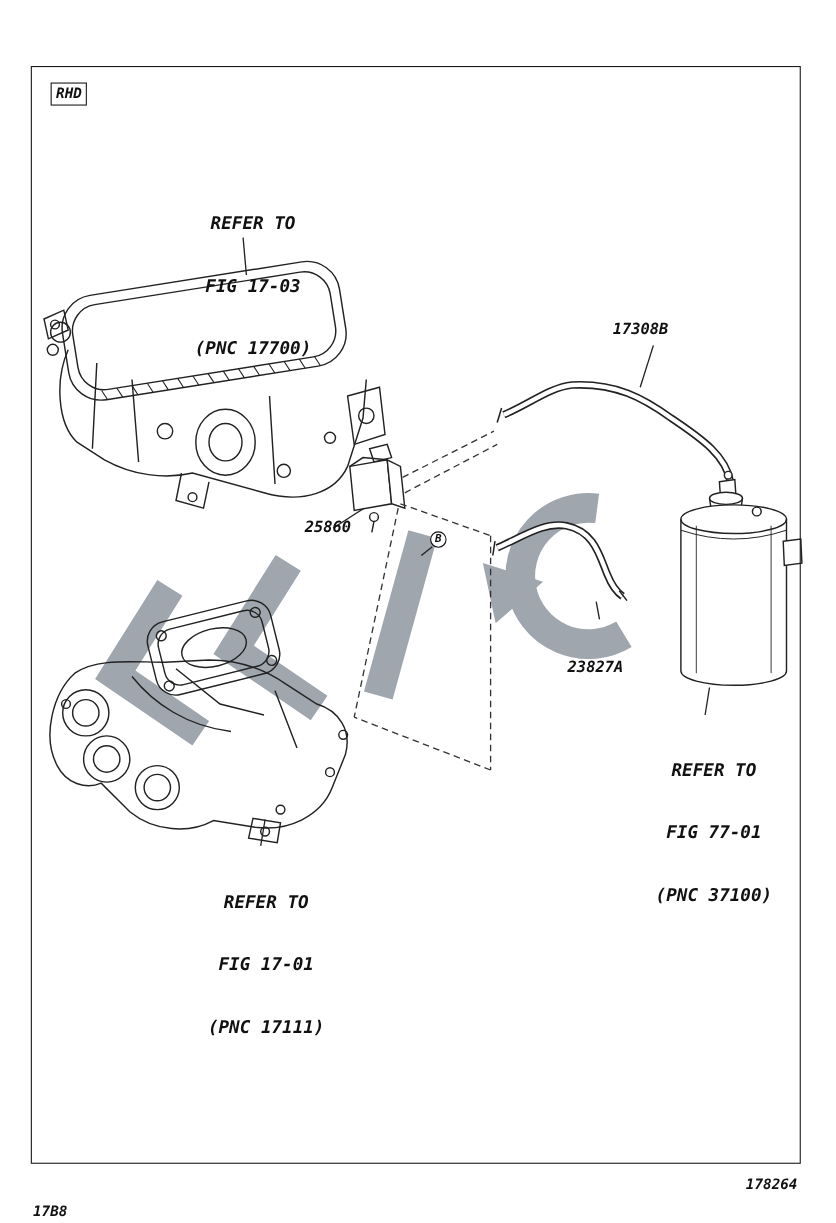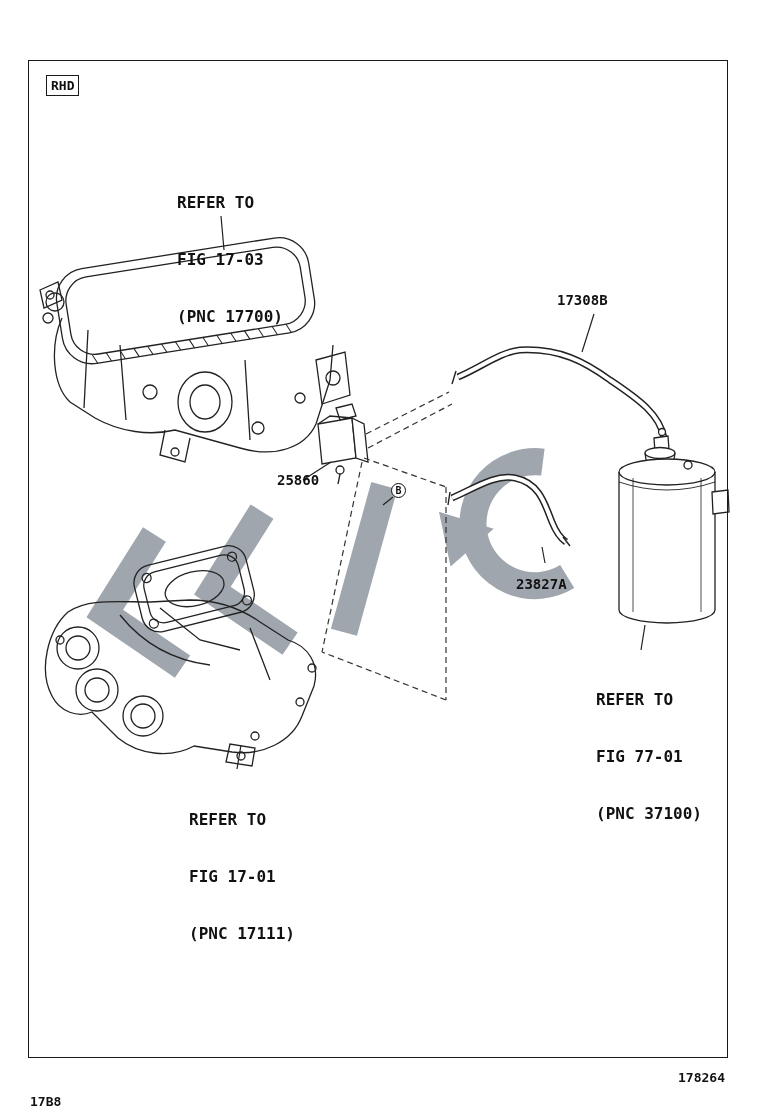--- a/index.html
+++ b/index.html
@@ -1,23 +1,23 @@
 <!DOCTYPE html>
 <html><head>
 <meta charset="utf-8">
 <style>
   html,body{margin:0;padding:0;background:#ffffff;}
   .page{position:relative;width:760px;height:1108px;background:#ffffff;
-        font-family:"DejaVu Sans Mono",monospace;color:#111;overflow:hidden;}
+        font-family:"DejaVu Sans Mono",monospace;color:#111;overflow:hidden;font-style:italic;}
   .art{position:absolute;left:0;top:0;width:760px;height:1112px;}
   .frame{position:absolute;left:28px;top:60px;width:700px;height:998px;
          border:1.6px solid #1a1a1a;box-sizing:border-box;}
   .rhd{position:absolute;left:46px;top:75px;border:1.4px solid #1a1a1a;
        font-size:13px;font-weight:700;line-height:1;padding:3px 4px;background:#fff;}
-  .callout{position:absolute;font-weight:700;white-space:pre;}
+  .callout{position:absolute;font-weight:700;white-space:pre;text-align:center;}
   .pn{font-size:14px;line-height:21px;letter-spacing:0;}
   .ref{font-size:16px;line-height:19px;}
   .footer-code{position:absolute;font-size:13px;font-weight:700;}
   .bmark{position:absolute;width:15px;height:15px;border:1.5px solid #111;border-radius:50%;
          font-size:10px;font-weight:700;display:flex;align-items:center;justify-content:center;
          background:#fff;box-sizing:border-box;}
 </style>
 </head>
 <body>
 
@@ -147,21 +147,21 @@
     <div>(PNC 17700)</div>
   </div>
 
   <div class="callout pn" style="left:557px;top:290px;">17308B</div>
 
   <div class="callout pn" style="left:237px;top:470px;margin-left:40px;">25860</div>
 
 
   <div class="bmark" style="left:391px;top:483px;">B</div>
 
-  <div class="callout pn" style="left:516px;top:574px;">23827A</div>
+  <div class="callout pn" style="left:516px;top:597px;">23827A</div>
 
   <div class="callout ref" style="left:596px;top:652px;">
     <div>REFER TO</div>
     <div>FIG 77-01</div>
     <div>(PNC 37100)</div>
   </div>
 
   <div class="callout ref" style="left:189px;top:772px;">
     <div>REFER TO</div>
     <div>FIG 17-01</div>

